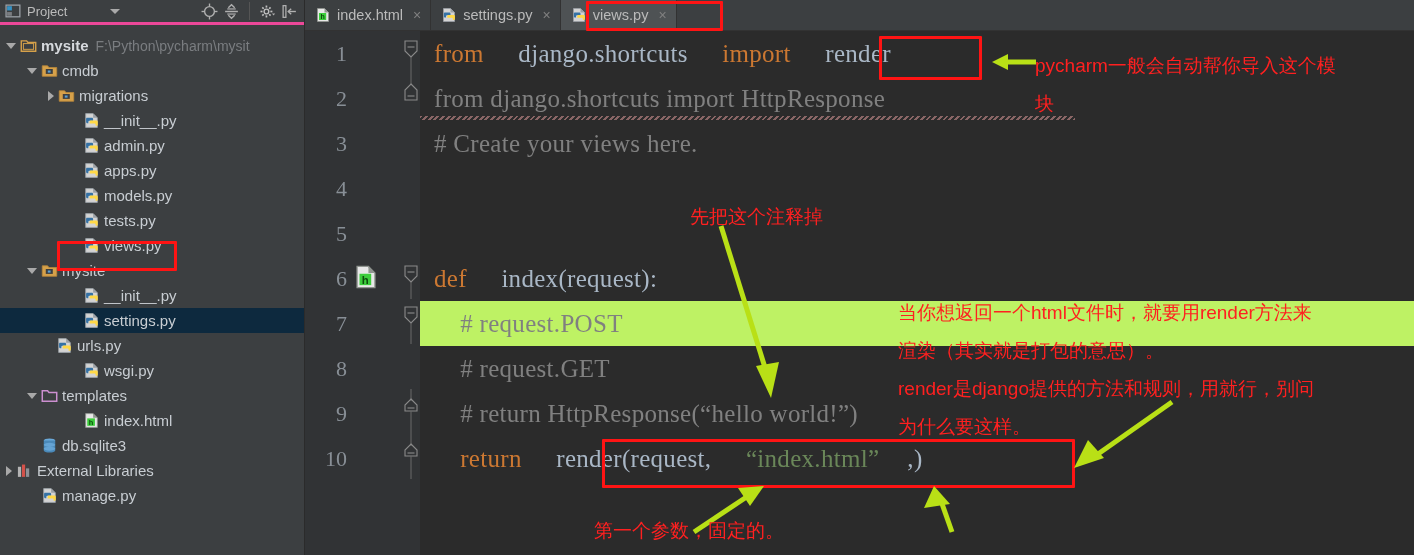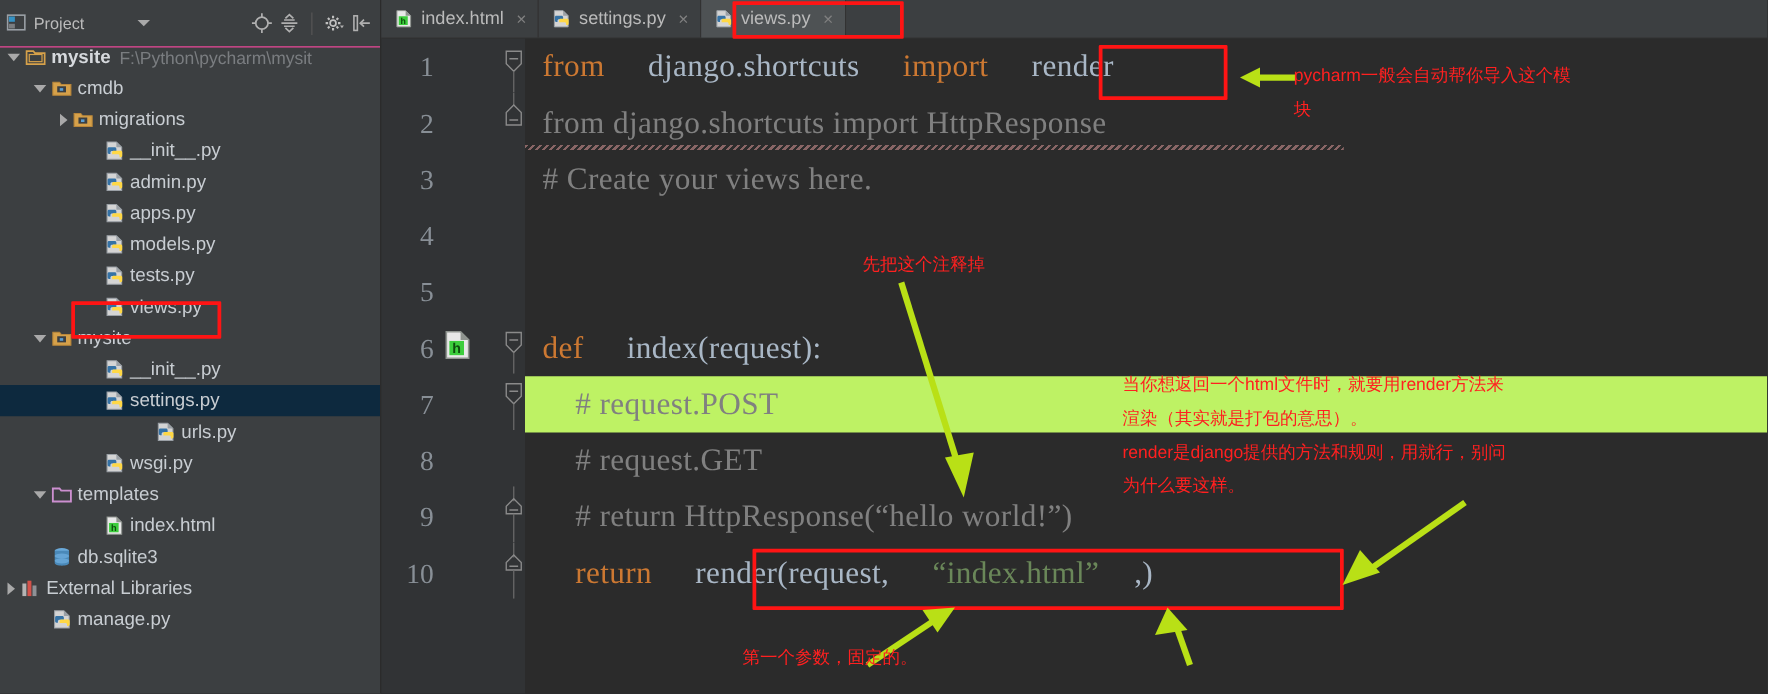--- a/index.html
+++ b/index.html
@@ -17,23 +17,23 @@
 
   
   #project-panel {
     position: absolute; left: 0; top: 0;
     width: 305px; height: 555px;
     background: #3c3f41;
     border-right: 1px solid #2b2b2b;
   }
   #project-toolbar {
     position: relative;
-    height: 38px;
+    height: 25px;
     background: #3c3f41;
-    border-bottom: 1px solid #ec4899;
+    border-bottom: 3px solid #ec4899;
     display: flex; align-items: center;
   }
   .proj-title-wrap {
     display: flex; align-items: center; gap: 5px;
     padding-left: 5px; width: 126px;
   }
   .proj-label {
     color: #bbbbbb; font-size: 13px;
     font-family: "Liberation Sans", sans-serif;
   }
@@ -179,22 +179,22 @@
   }
   .redbox {
     position: absolute;
     border: 3px solid #ff1414;
     border-radius: 1px;
   }
   .anno {
     position: absolute;
     color: #ff2020;
     font-family: "Liberation Sans", sans-serif;
-    font-size: 14px;
-    line-height: 27px;
+    font-size: 19px;
+    line-height: 38px;
     white-space: pre;
   }
   .arrow-svg { position: absolute; }
 </style>
 </head>
 <body>
 
 <div id="app">
 
   <div id="project-panel">
@@ -358,21 +358,21 @@
         <div class="node selected" style="padding-left: 69px;">
           <span class="arrow none"></span>
           <svg viewBox="0 0 16 16" width="17" height="17" class="nico">
             <path d="M2.5 1.5h7l4 4v9h-11z" fill="#d4d4d4" stroke="#9aa0a6" stroke-width="0.8"></path>
             <path d="M9.5 1.5 L13.5 5.5 L9.5 5.5 Z" fill="#9aa0a6"></path>
             <path d="M4 5.5h4.2c.8 0 1.3.5 1.3 1.2v1.6H6.3c-.8 0-1.3.5-1.3 1.2v1H4c-.7 0-1.1-.5-1.1-1.3V6.8c0-.8.4-1.3 1.1-1.3z" fill="#3572a5"></path>
             <path d="M11.8 8h-4.2c-.8 0-1.3.5-1.3 1.2v1.6h4.3c.8 0 1.3.5 1.3 1.2v1h.9c.7 0 1.1-.5 1.1-1.3V9.3c0-.8-.4-1.3-1.1-1.3z" fill="#ffd845"></path>
           </svg>
           <span class="label">settings.py</span>
         </div>
-        <div class="node" style="padding-left: 110px;">
+        <div class="node" style="padding-left: 42px;">
           <span class="arrow none"></span>
           <svg viewBox="0 0 16 16" width="17" height="17" class="nico">
             <path d="M2.5 1.5h7l4 4v9h-11z" fill="#d4d4d4" stroke="#9aa0a6" stroke-width="0.8"></path>
             <path d="M9.5 1.5 L13.5 5.5 L9.5 5.5 Z" fill="#9aa0a6"></path>
             <path d="M4 5.5h4.2c.8 0 1.3.5 1.3 1.2v1.6H6.3c-.8 0-1.3.5-1.3 1.2v1H4c-.7 0-1.1-.5-1.1-1.3V6.8c0-.8.4-1.3 1.1-1.3z" fill="#3572a5"></path>
             <path d="M11.8 8h-4.2c-.8 0-1.3.5-1.3 1.2v1.6h4.3c.8 0 1.3.5 1.3 1.2v1h.9c.7 0 1.1-.5 1.1-1.3V9.3c0-.8-.4-1.3-1.1-1.3z" fill="#ffd845"></path>
           </svg>
           <span class="label">urls.py</span>
         </div>
         <div class="node" style="padding-left: 69px;">

